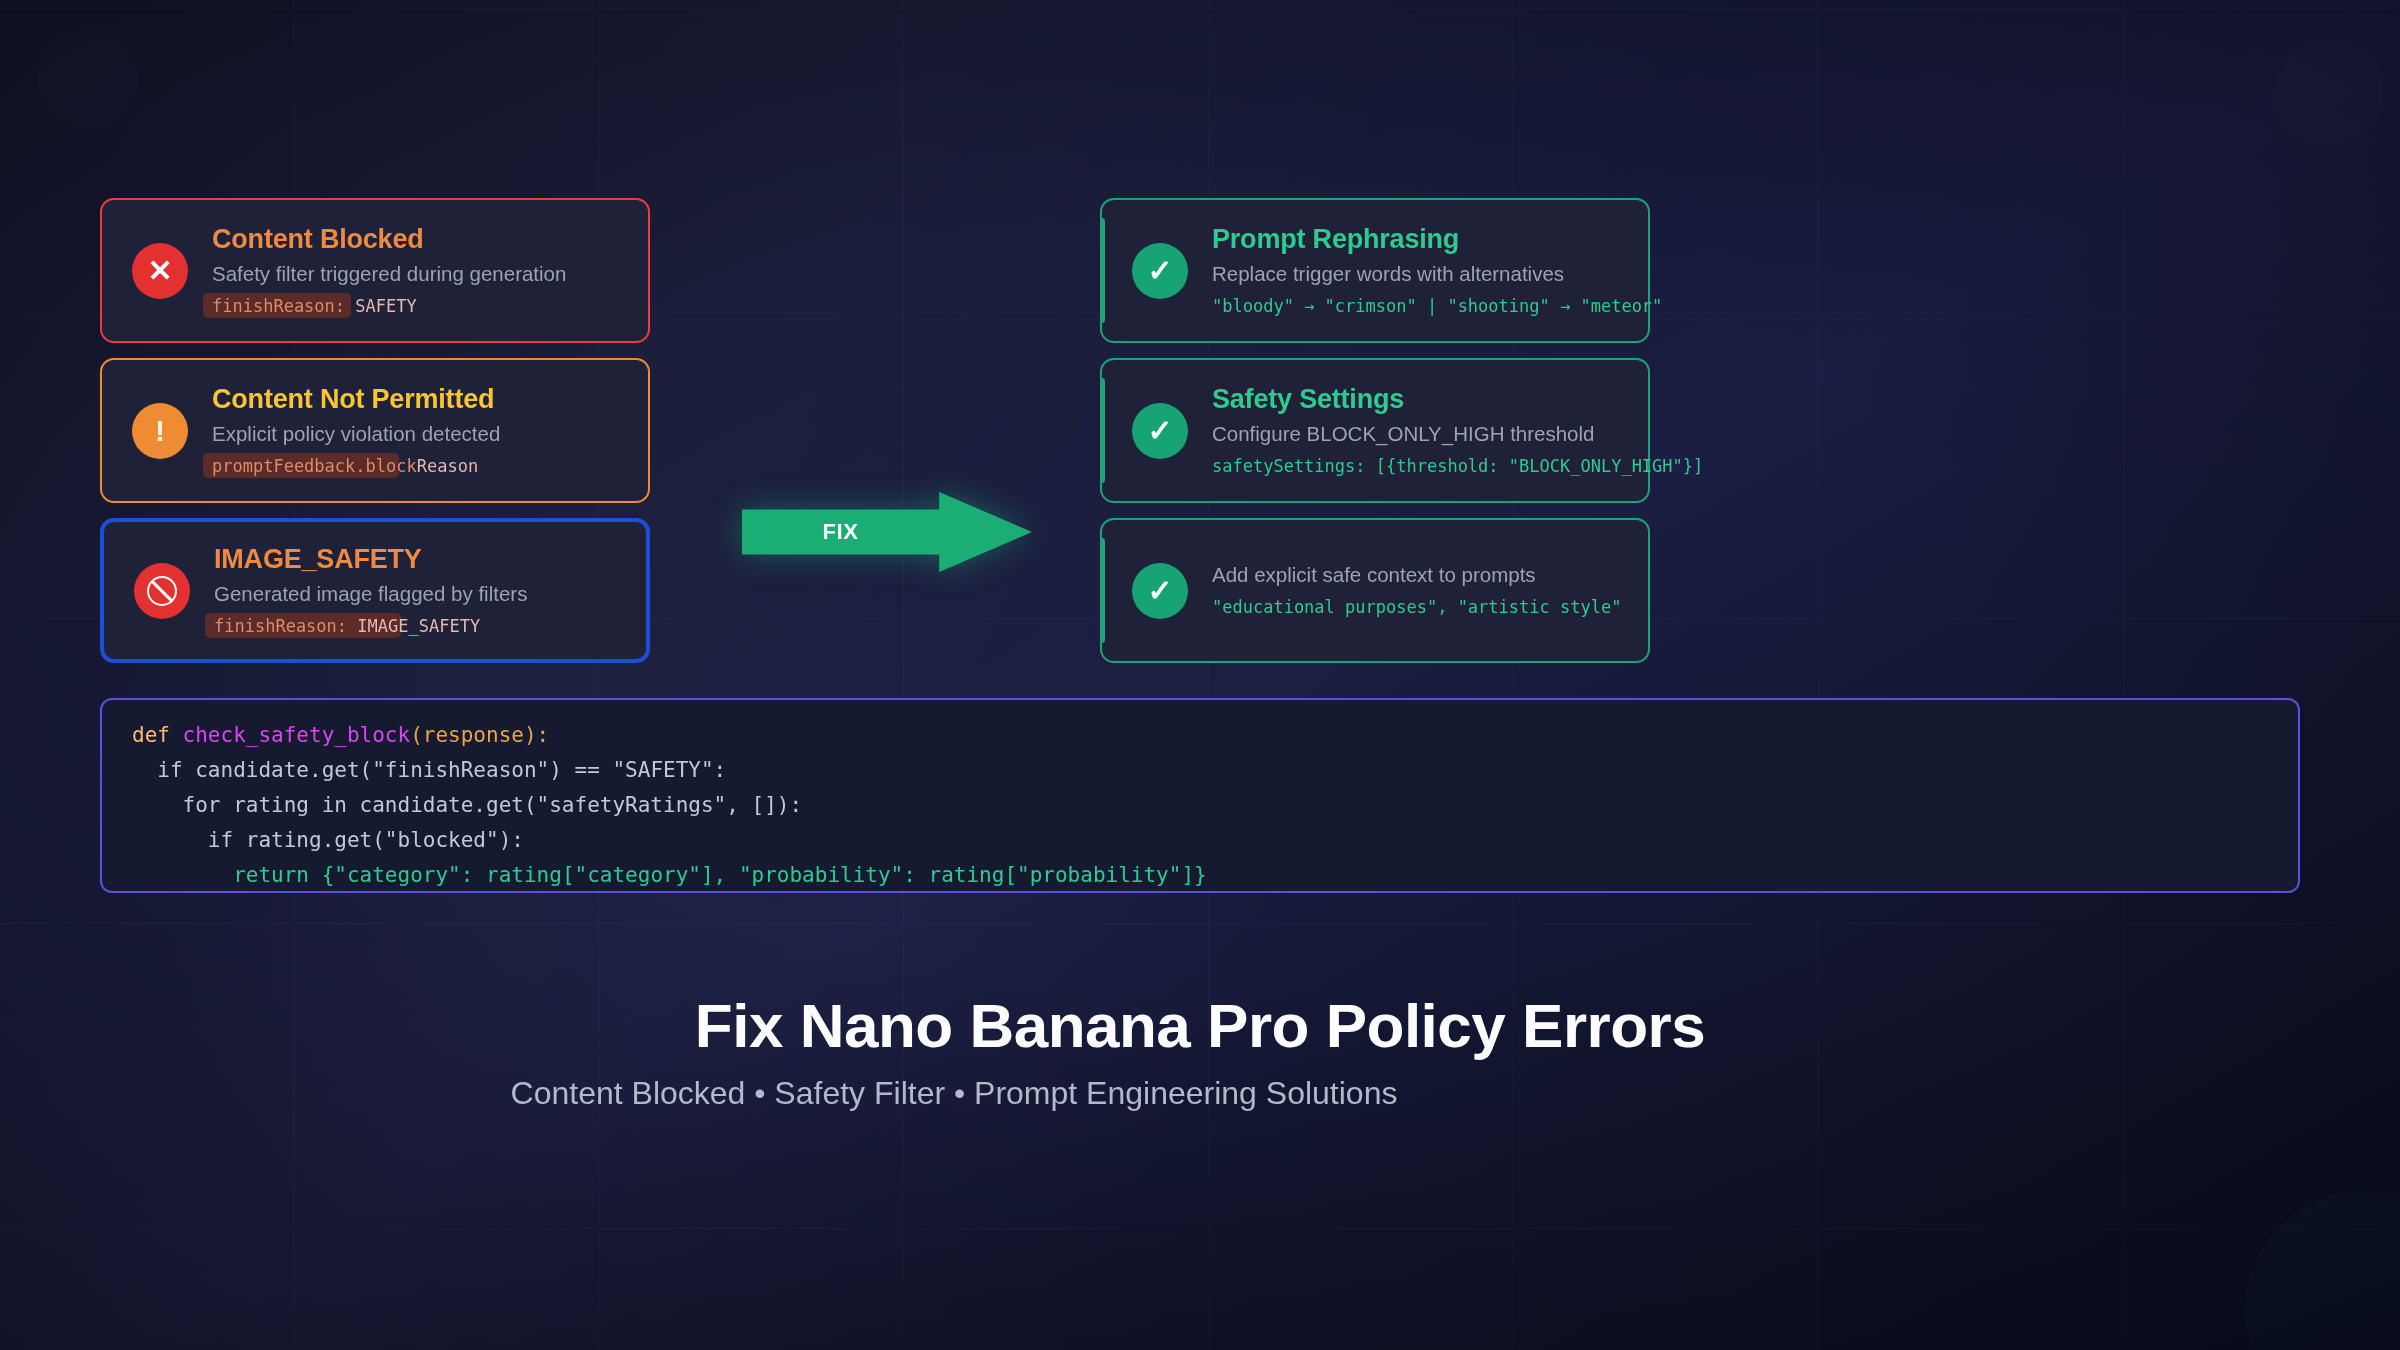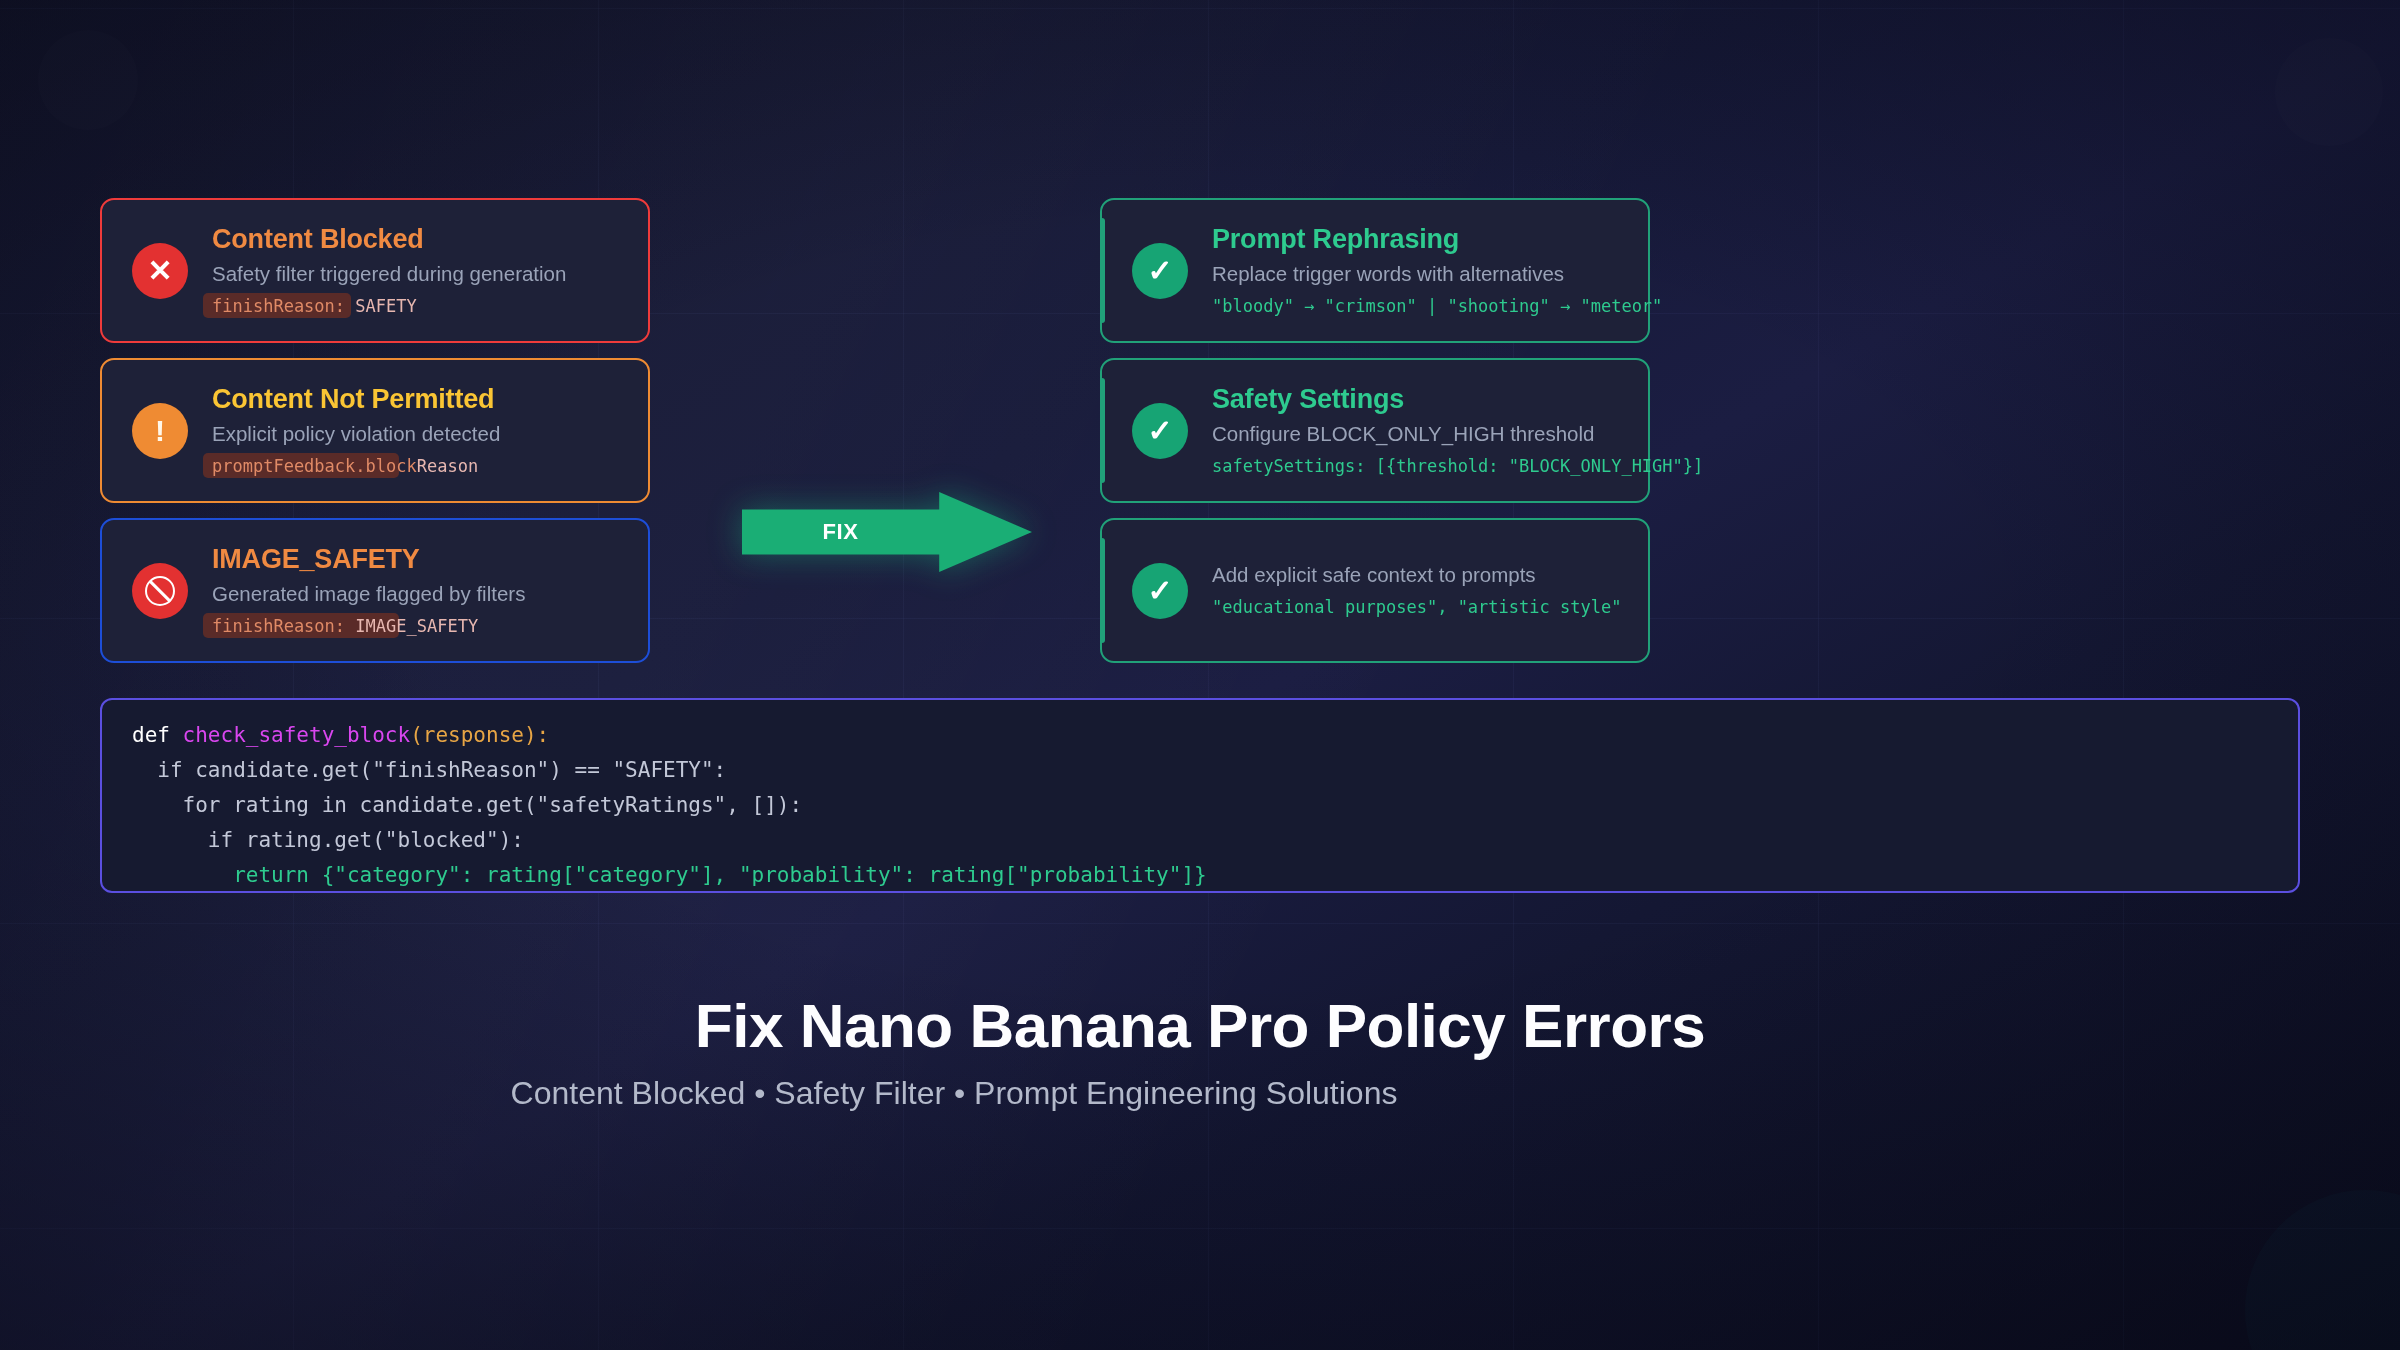--- a/index.html
+++ b/index.html
@@ -79,21 +79,21 @@
     font-size:17px;
     white-space:nowrap;
     line-height:1.25;
   }
 
   
   .card.error { left:100px; width:550px; height:145px; }
   .card.error .card-icon { color:#fff; }
   .card.e1 { top:198px; border:2px solid #ef3b3b; }
   .card.e2 { top:358px; border:2px solid #ef8b33; }
-  .card.e3 { top:518px; border:2px solid #1d4ed8; }
+  .card.e3 { top:518px; border:4px solid #1d4ed8; }
   .card.e1 .card-title { color:#f08a42; }
   .card.e2 .card-title { color:#fac534; }
   .card.e3 .card-title { color:#f08a42; }
   .card.e1 .card-icon { background:#e33131; }
   .card.e2 .card-icon { background:#ef8b33; }
   .card.e3 .card-icon { background:#e33131; }
   .err-badge {
     display:inline-block;
     position:relative;
     color:#e7b7b0;
@@ -169,21 +169,21 @@
     border-radius:12px;
     padding:18px 0 0 30px;
   }
   .code-line {
     font-family:"DejaVu Sans Mono", monospace;
     font-size:21px;
     line-height:35px;
     color:#c3c8d8;
     white-space:pre;
   }
-  .tok-kw  { color:#ffffff;text-align:right; }
+  .tok-kw  { color:#fdba74;text-align:right; }
   .tok-fn  { color:#d946ef; }
   .tok-par { color:#e7a545; }
   .tok-grn { color:#2ecb8f; }
 
   
   #main-title {
     position:absolute;
     left:0; top:990px; width:2400px;
     text-align:center;
     color:#fdfdff;

